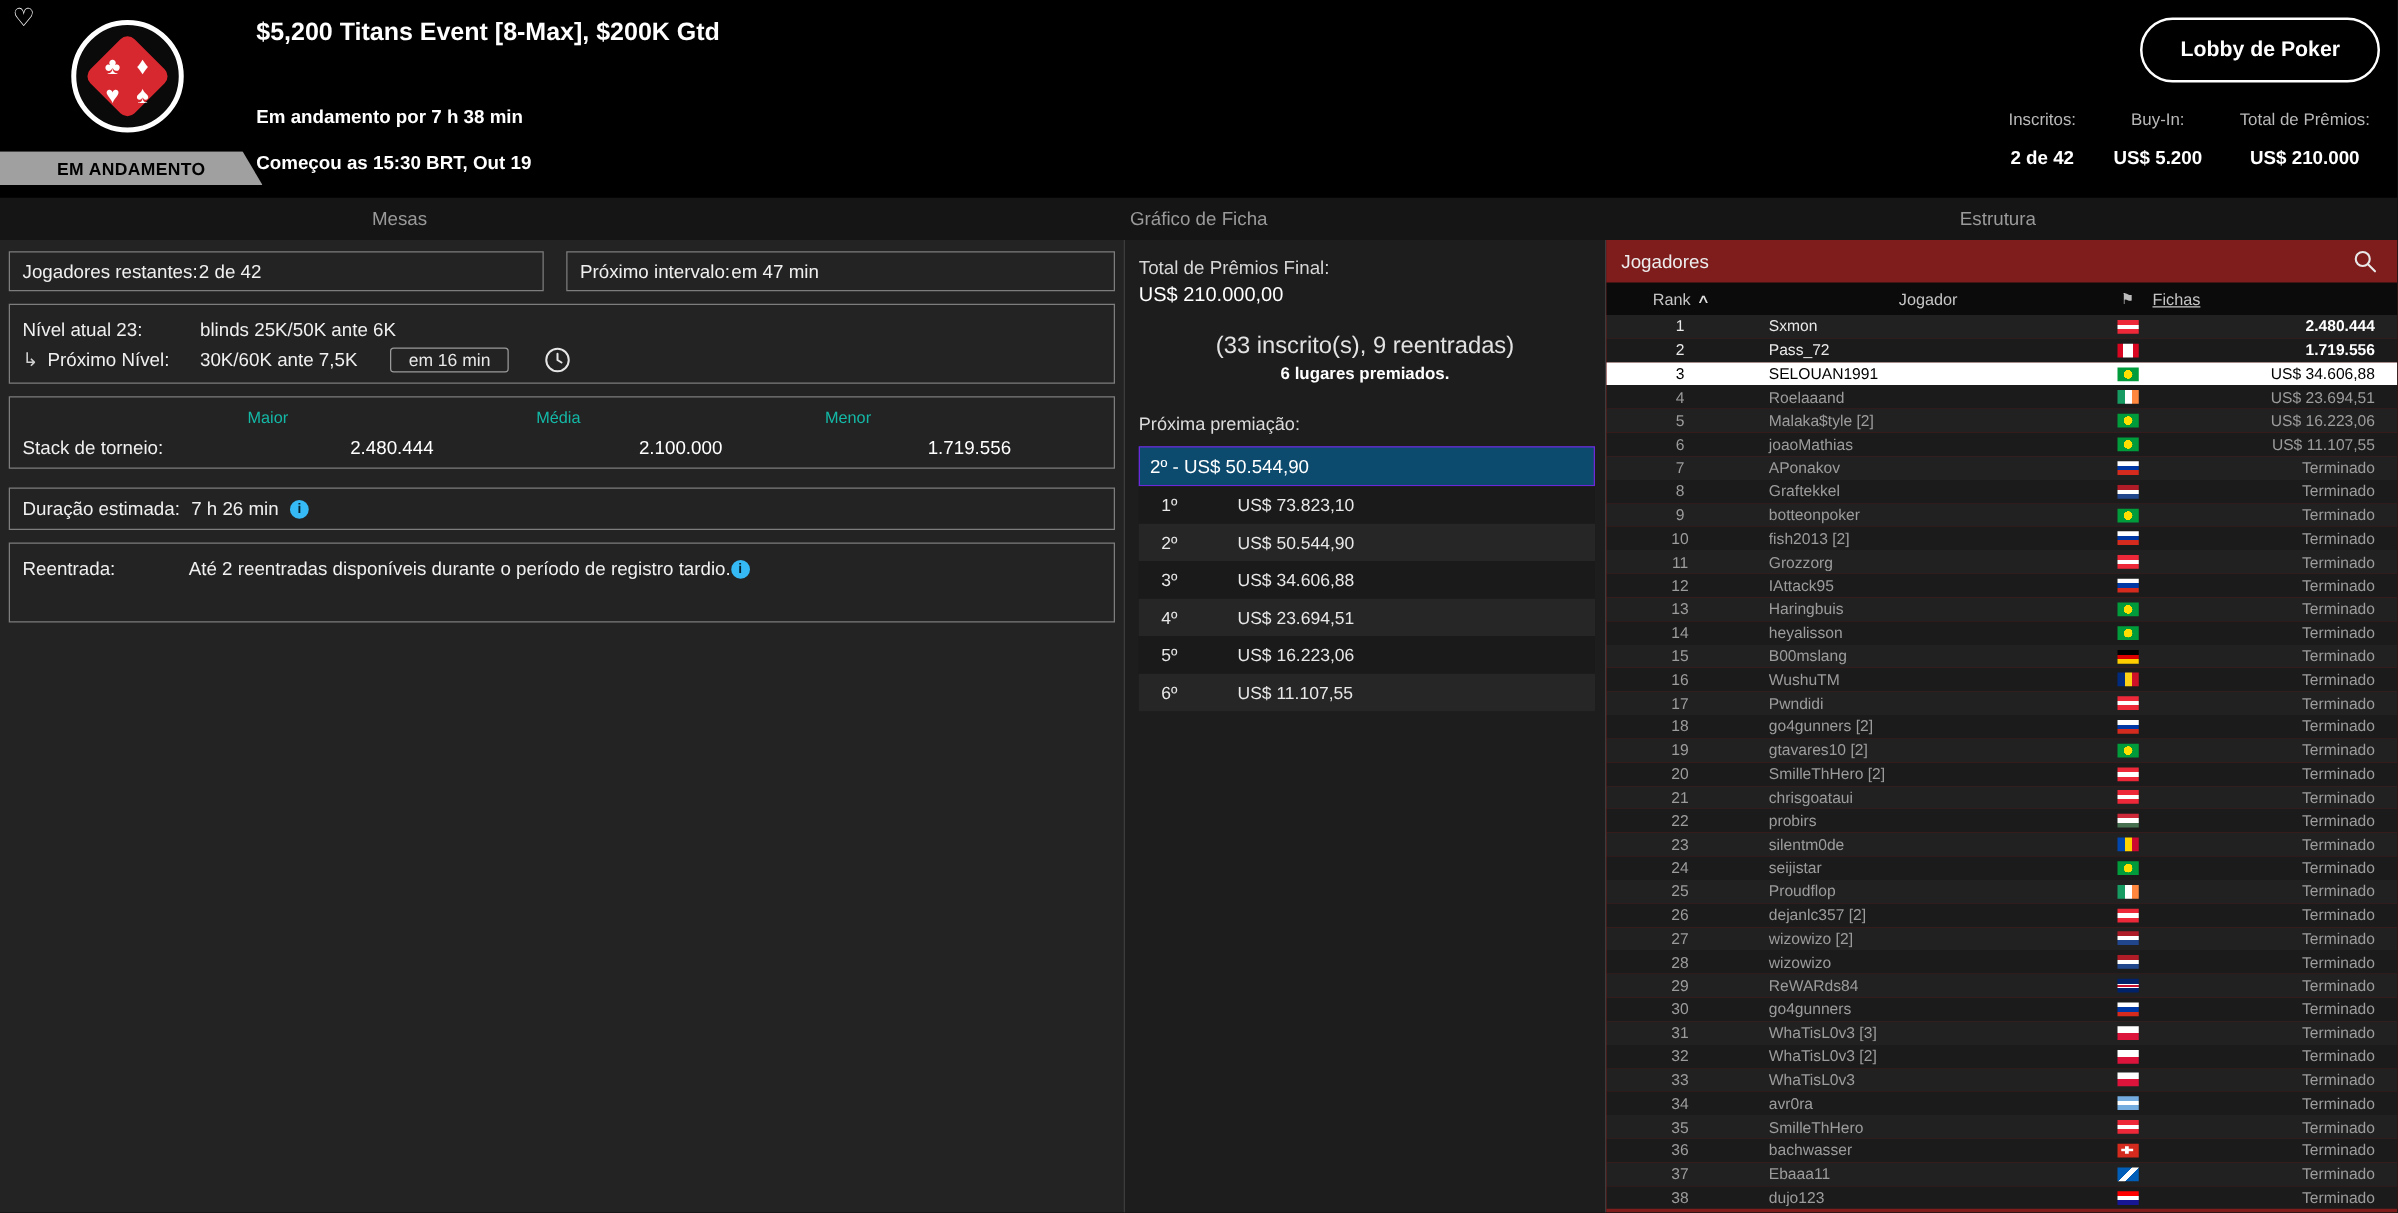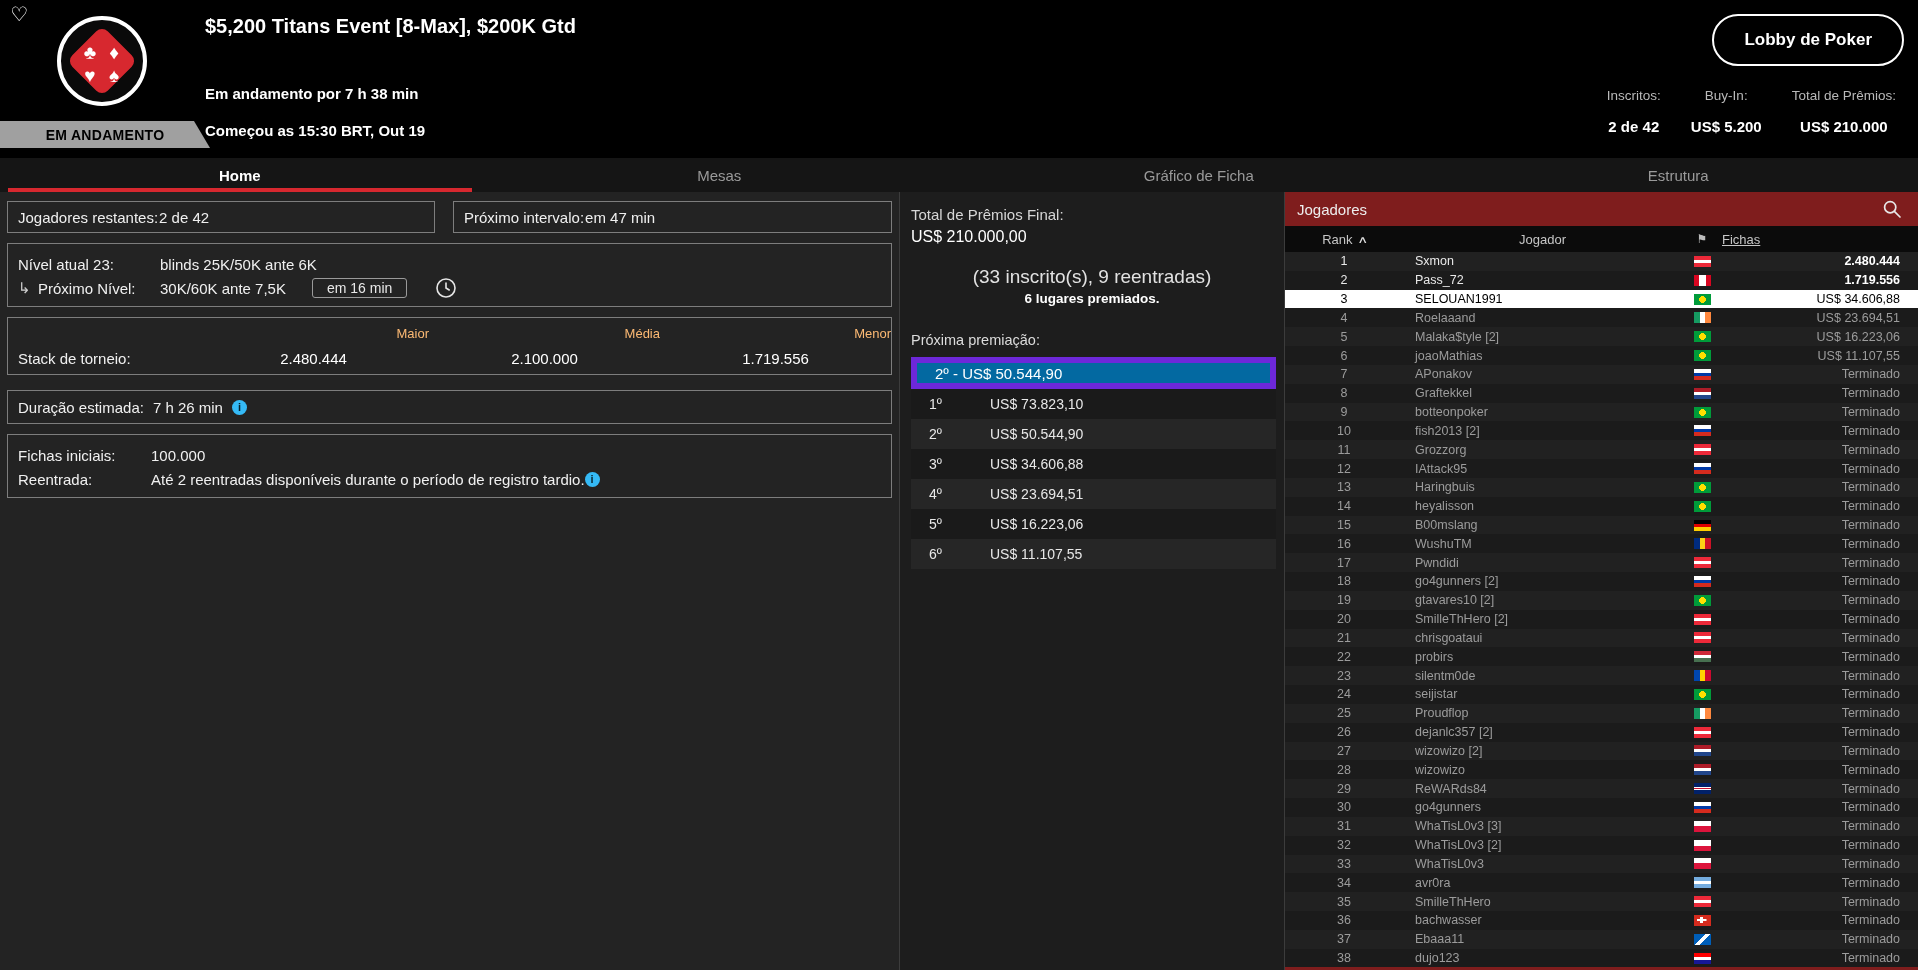--- a/index.html
+++ b/index.html
@@ -56,39 +56,39 @@
   .b-half.second{flex:1;}
   .b-level{margin-top:10px;height:64px;padding:8px 10px;}
   .lev-line{display:flex;align-items:center;height:24px;}
   .lev-arrow{width:20px;color:#cfcfcf;}
   .lev-label1{width:142px;}
   .lev-label2{width:122px;}
   .timer-chip{margin-left:26px;border:1px solid #9a9a9a;border-radius:3px;padding:1px 14px;font-size:14px;color:#e8e8e8;}
   .clock{margin-left:28px;cursor:pointer;}
   .b-stack{margin-top:10px;height:58px;display:grid;grid-template-columns:190px 1fr 1fr 1fr;
            grid-template-rows:24px 26px;align-items:center;padding:3px 0;}
-  .stack-h{font-size:13px;color:#fdba74;text-align:right;}
+  .stack-h{font-size:13px;color:#14b8a6;text-align:left;}
   .stack-label{padding-left:10px;}
   .stack-v{text-align:center;font-size:15px;color:#fff;}
   .b-duration{margin-top:15px;height:34px;display:flex;align-items:center;padding:0 10px;gap:9px;}
   .info{width:15px;height:15px;border-radius:50%;background:var(--info-blue);color:#07232f;
         font-size:11px;font-weight:bold;display:inline-flex;align-items:center;justify-content:center;
         font-style:normal;cursor:pointer;flex:0 0 auto;}
   .b-chips{margin-top:10px;height:64px;padding:8px 10px;}
   .chips-line{display:flex;align-items:center;height:24px;}
   .chips-label{width:133px;flex:0 0 auto;}
   .reentry-text{}
   
   .prize-total-label{font-size:15px;color:#d6d6d6;padding-left:3px;}
   .prize-total-value{font-size:16px;color:#fff;margin-top:5px;padding-left:3px;}
   .entrants{text-align:center;font-size:19px;color:#e2e2e2;margin-top:20px;}
   .places{text-align:center;font-size:13.5px;color:#fff;font-weight:bold;margin-top:3px;}
   .next-label{font-size:14.5px;color:#dcdcdc;margin-top:26px;padding-left:3px;}
-  .next-box{margin-top:9px;margin-left:3px;border:6px solid #6d28d9;height:32px;display:flex;
-            align-items:center;padding:0 18px;font-size:15px;color:#fff;background:#0369a1;}
+  .next-box{margin-top:9px;margin-left:3px;border:1px solid #6d28d9;height:32px;display:flex;
+            align-items:center;padding:0 8px;font-size:15px;color:#fff;background:#0c4a6e;}
   .prizes{margin-top:0;margin-left:3px;}
   .prize-row{height:30px;display:flex;align-items:center;padding-left:18px;font-size:14px;color:#e8e8e8;}
   .prize-row:nth-child(odd){background:#1a1a1a;}
   .prize-row:nth-child(even){background:#262626;}
   .prize-place{width:61px;flex:0 0 auto;}
   
   .pl-header{height:34px;flex:0 0 auto;display:flex;align-items:center;justify-content:space-between;
              padding:0 16px 0 12px;font-size:15px;color:#ededed;}
   .search-btn{cursor:pointer;display:flex;align-items:center;}
   .pl-cols{height:26px;flex:0 0 auto;display:flex;align-items:center;background:#0b0b0b;
@@ -142,21 +142,20 @@
       <span class="val">US$ 5.200</span>
     </div>
     <div class="stat">
       <span class="lbl">Total de Prêmios:</span>
       <span class="val">US$ 210.000</span>
     </div>
   </div>
 </div>
 
 <div class="tabs">
-  <div class="tab active">Home</div>
   <div class="tab">Mesas</div>
   <div class="tab">Gráfico de Ficha</div>
   <div class="tab">Estrutura</div>
 </div>
 
 <div class="content">
 
   <div class="left">
     <div class="row1">
       <div class="box b-half first">
@@ -197,24 +196,20 @@
       <span class="stack-v">1.719.556</span>
     </div>
 
     <div class="box b-duration">
       <span>Duração estimada:</span>
       <span>7 h 26 min</span>
       <i class="info">i</i>
     </div>
 
     <div class="box b-chips">
-      <div class="chips-line">
-        <span class="chips-label">Fichas iniciais:</span>
-        <span>100.000</span>
-      </div>
       <div class="chips-line">
         <span class="chips-label">Reentrada:</span>
         <span class="reentry-text">Até 2 reentradas disponíveis durante o período de registro tardio.</span>
         <i class="info">i</i>
       </div>
     </div>
   </div>
 
   <div class="mid">
     <div class="prize-total-label">Total de Prêmios Final:</div>

